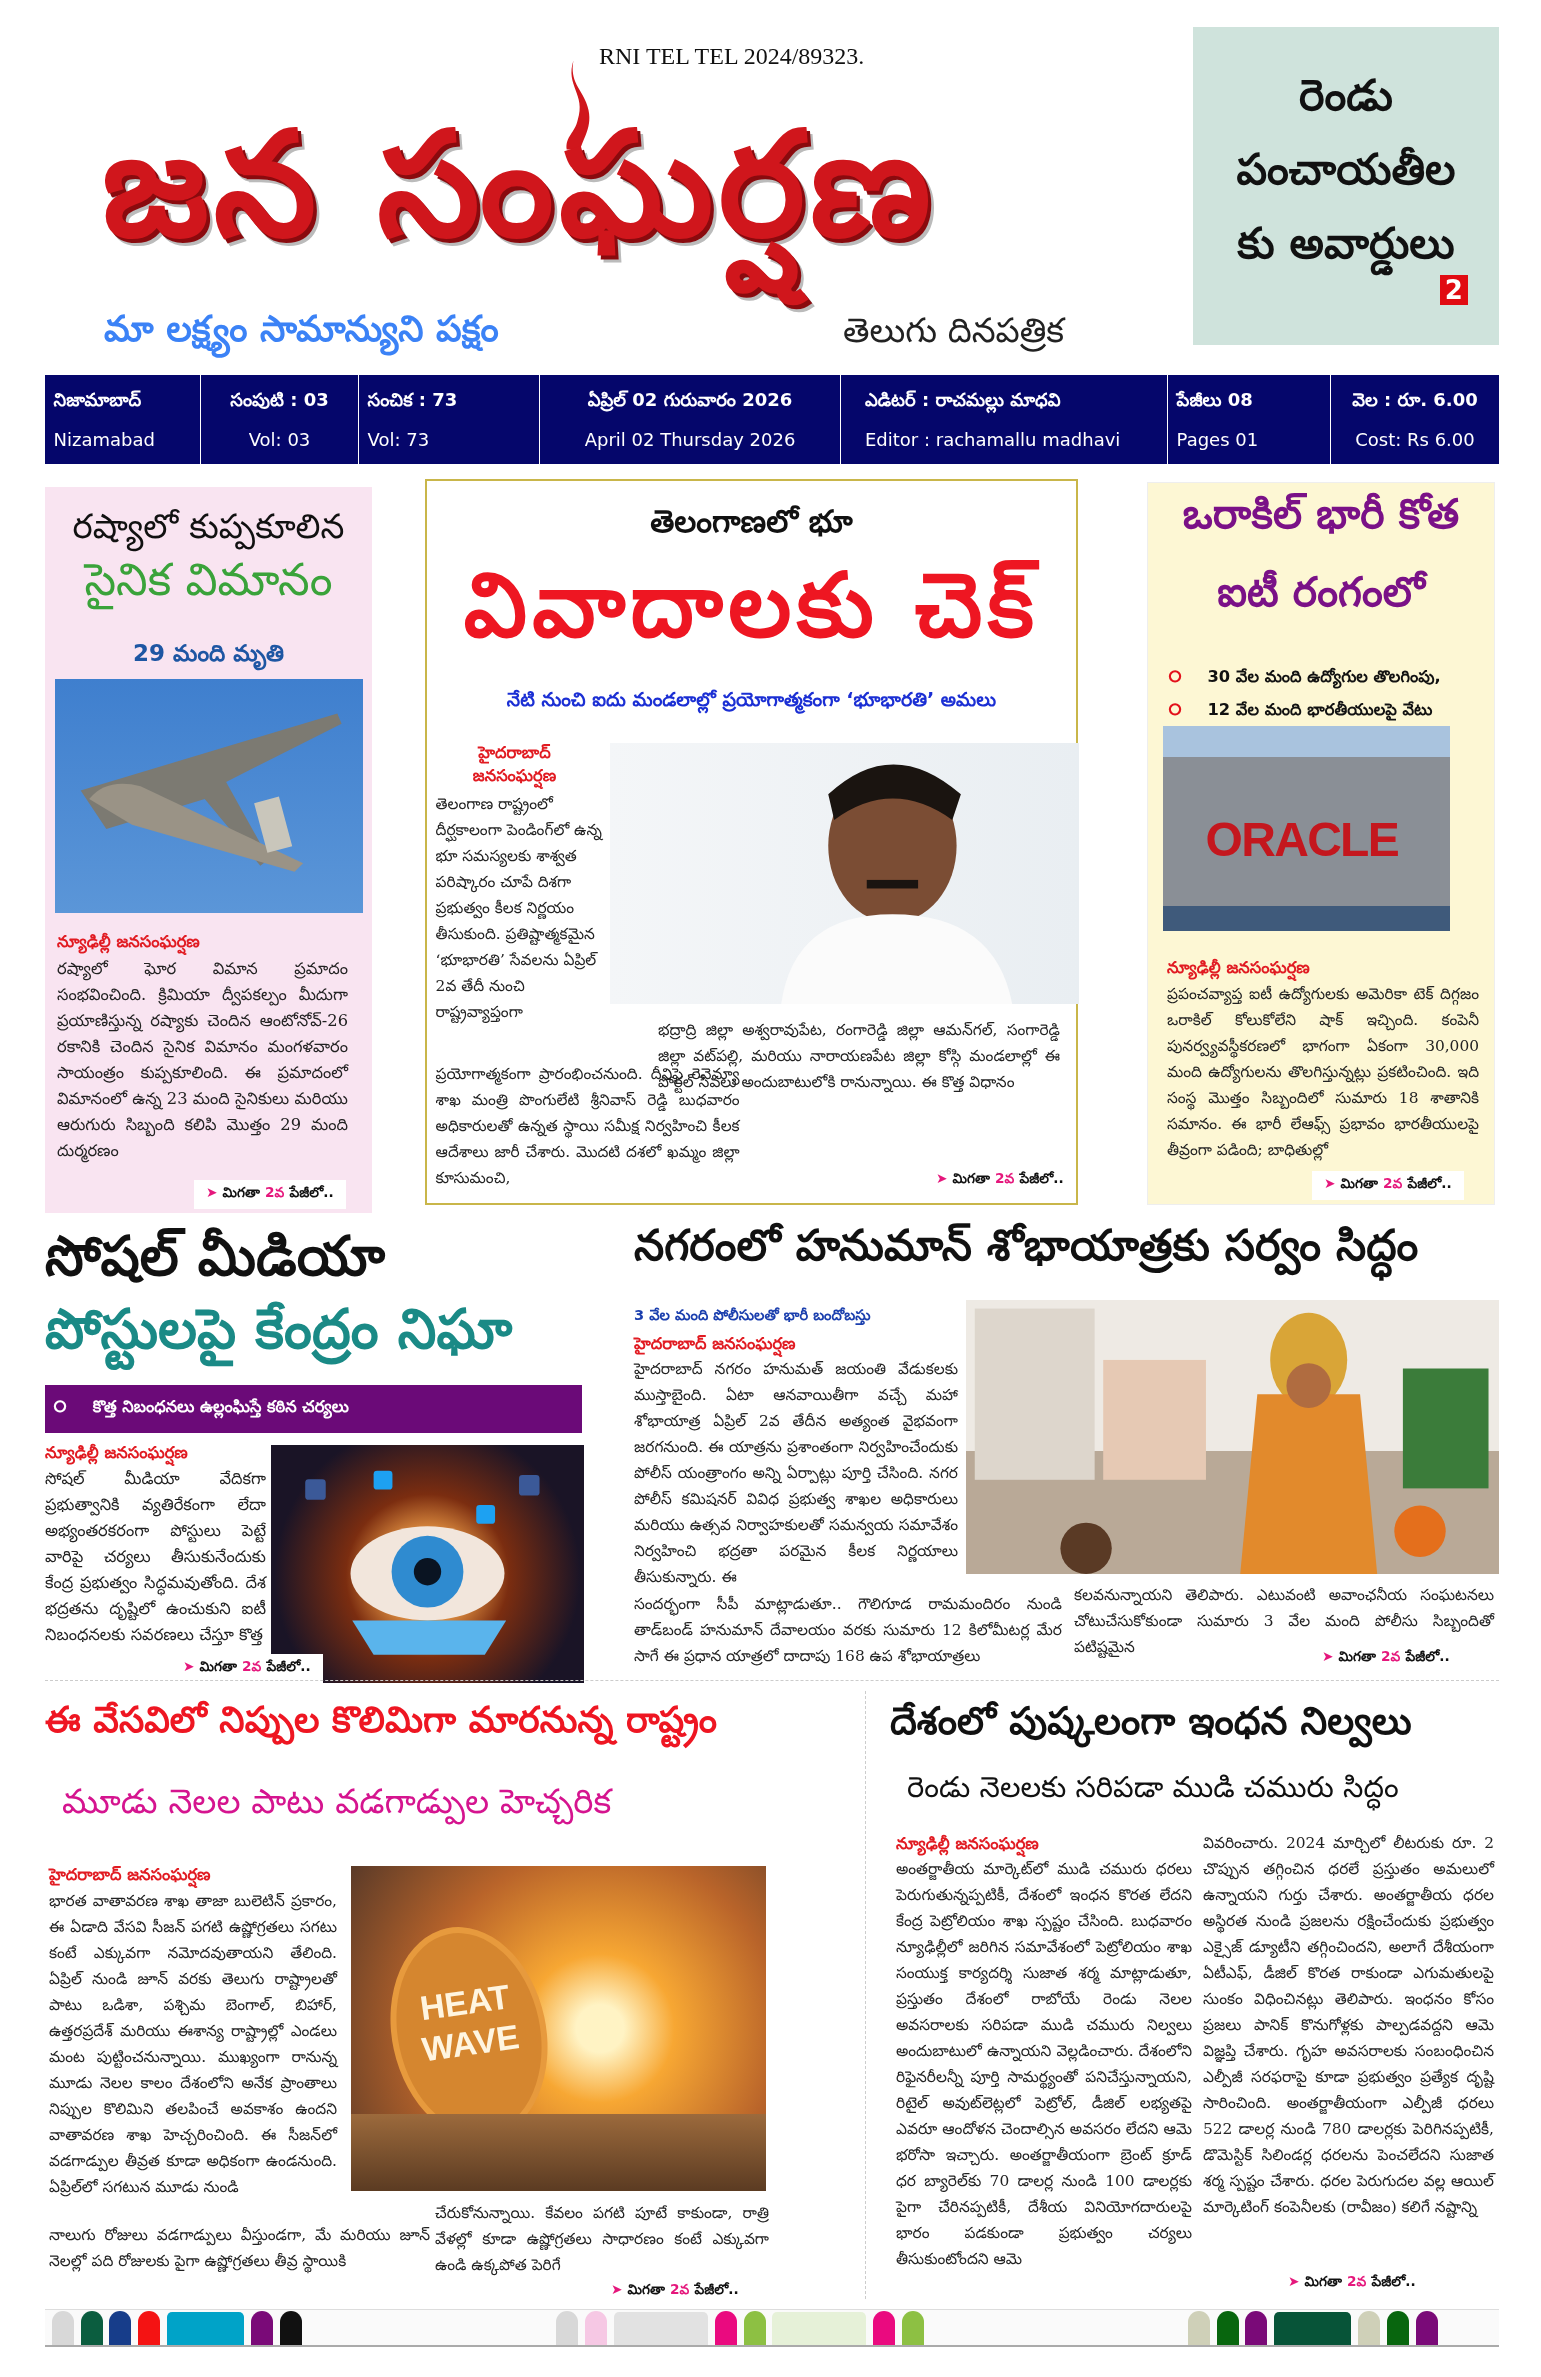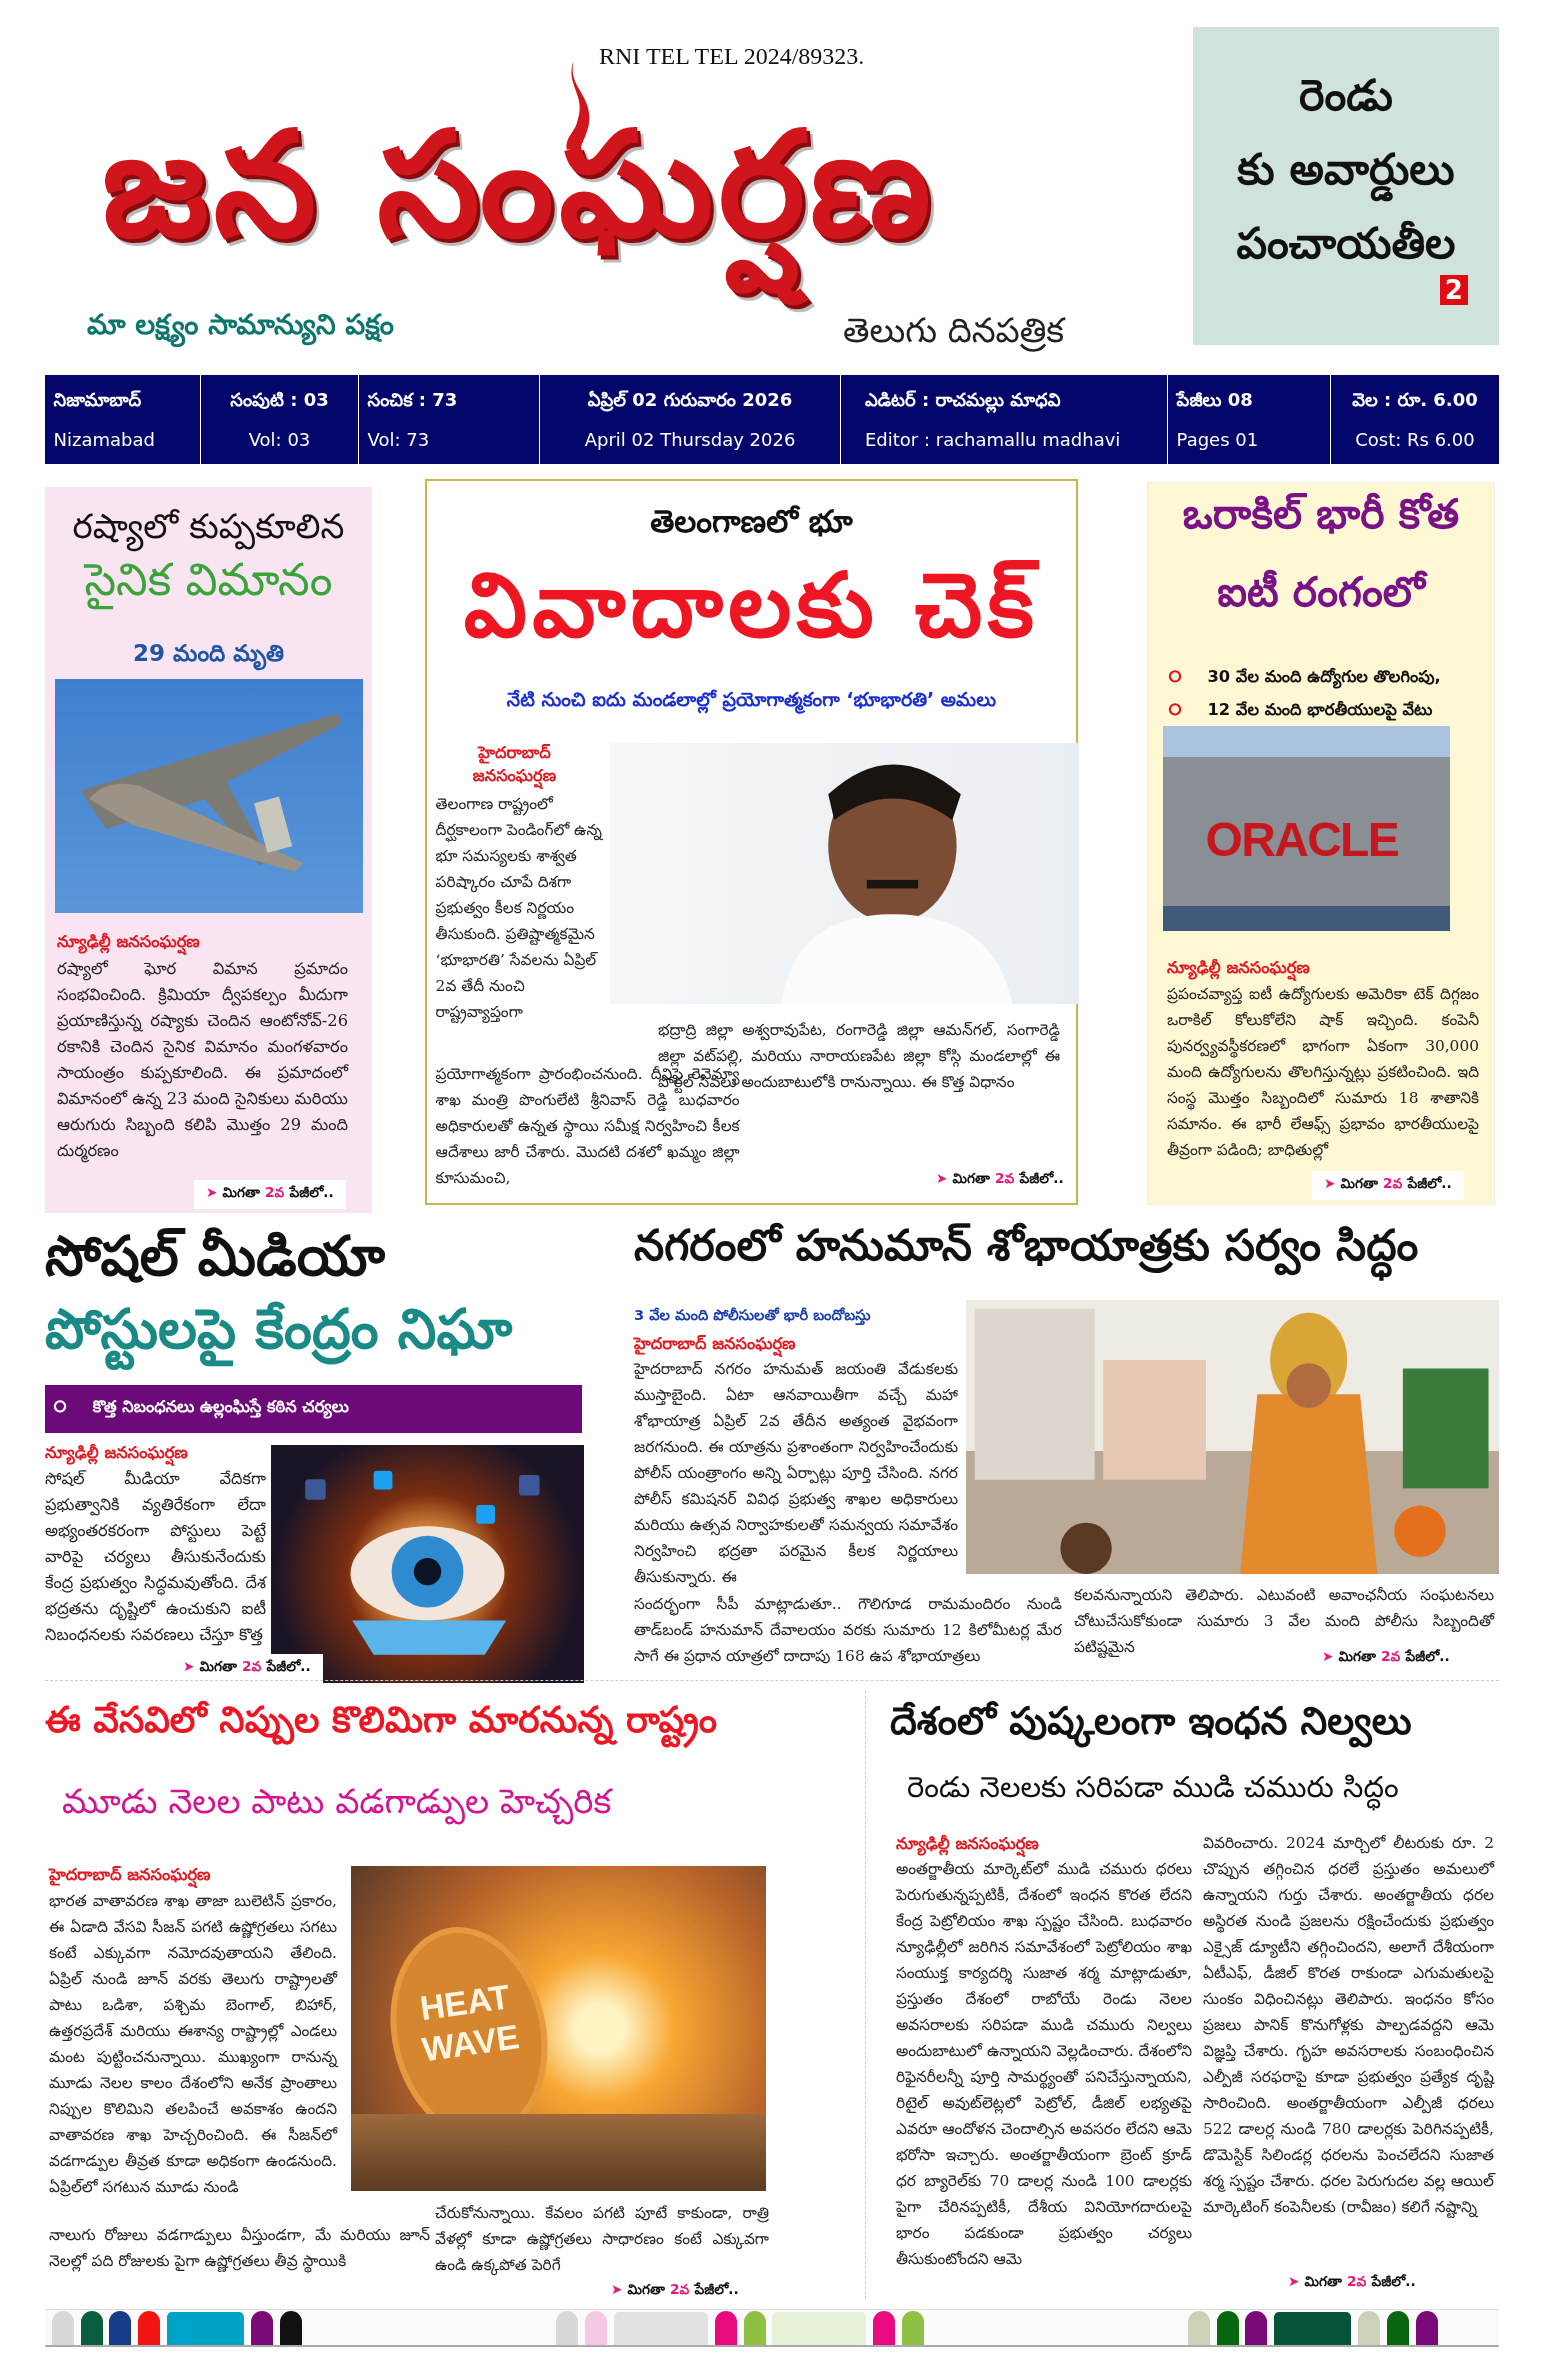--- a/index.html
+++ b/index.html
@@ -2,21 +2,21 @@
 <html style="font-size:13.7px"><head>
 <meta charset="utf-8">
 <style>
 *{box-sizing:border-box;margin:0;padding:0}
 body{width:1541px;height:2377px;background:#fff;font-family:"DejaVu Sans",sans-serif;color:#111;position:relative;overflow:hidden}
 .abs{position:absolute}
 .masthead-rni{left:599px;top:43px;font-family:"Liberation Serif",serif;font-size:24px;color:#111}
 .logo{left:51px;top:94px;width:1062px;height:214px}
 .logo-text{position:absolute;left:51px;top:17px;font-family:"DejaVu Sans",sans-serif;font-weight:bold;font-size:146px;color:#d0161c;letter-spacing:5.1px;text-shadow:3.4px 4.3px 0 #8a0a0e, 6px 6.8px 0 #bbb;line-height:1}
 .flame{position:absolute;left:497px;top:-34px;width:51px;height:94px}
-.tagline{left:87px;top:308px;font-size:28px;font-weight:bold;color:#0f766e}
+.tagline{left:104px;top:308px;font-size:36px;font-weight:bold;color:#3b82f6}
 .tagline2{left:843px;top:310px;font-size:34px;color:#222}
 .promo{left:1193px;top:27px;width:306px;height:318px;background:#cfe3dc;text-align:center;padding-top:31px}
 .promo .l{font-size:43px;font-weight:bold;line-height:74px;color:#111}
 .promo .num{position:absolute;right:31px;top:248px;background:#e10b12;color:#fff;font-weight:bold;font-size:26px;padding:0 5.1px}
 .infobar{left:45px;top:375px;width:1454px;height:89px;background:#05066b;color:#fff;display:flex}
 .infobar .cell{border-right:1.7px solid #fff;display:flex;flex-direction:column;justify-content:space-around;padding:6.8px 8.6px;font-size:18px}
 .infobar .cell:last-child{border-right:none}
 .infobar .te{font-weight:bold}
 
 .card1{left:45px;top:487px;width:327px;height:726px;background:#f9e4f1;padding:15.4px 8.6px}
@@ -45,22 +45,22 @@
   <svg class="flame" viewBox="0 0 60 110">
       <path d="M30 0 C20 30 45 40 35 70 C32 85 20 90 22 105 L38 105 C42 90 55 75 45 50 C40 35 25 25 30 0Z" fill="#d0161c"></path>
     </svg>
   <div class="logo-text">జన సంఘర్షణ</div>
 </div>
 <div class="abs tagline">మా లక్ష్యం సామాన్యుని పక్షం</div>
 <div class="abs tagline2">తెలుగు దినపత్రిక</div>
 
 <div class="abs promo">
   <div class="l">రెండు</div>
+  <div class="l">పంచాయతీల</div>
   <div class="l">కు అవార్డులు</div>
-  <div class="l">పంచాయతీల</div>
   <span class="num">2</span>
 </div>
 
 <div class="abs infobar">
   <div class="cell" style="width:156px">
       <span class="te">నిజామాబాద్</span>
       <span>Nizamabad</span>
     </div>
   <div class="cell" style="width:158px;align-items:center">
       <span class="te">సంపుటి : 03</span>

